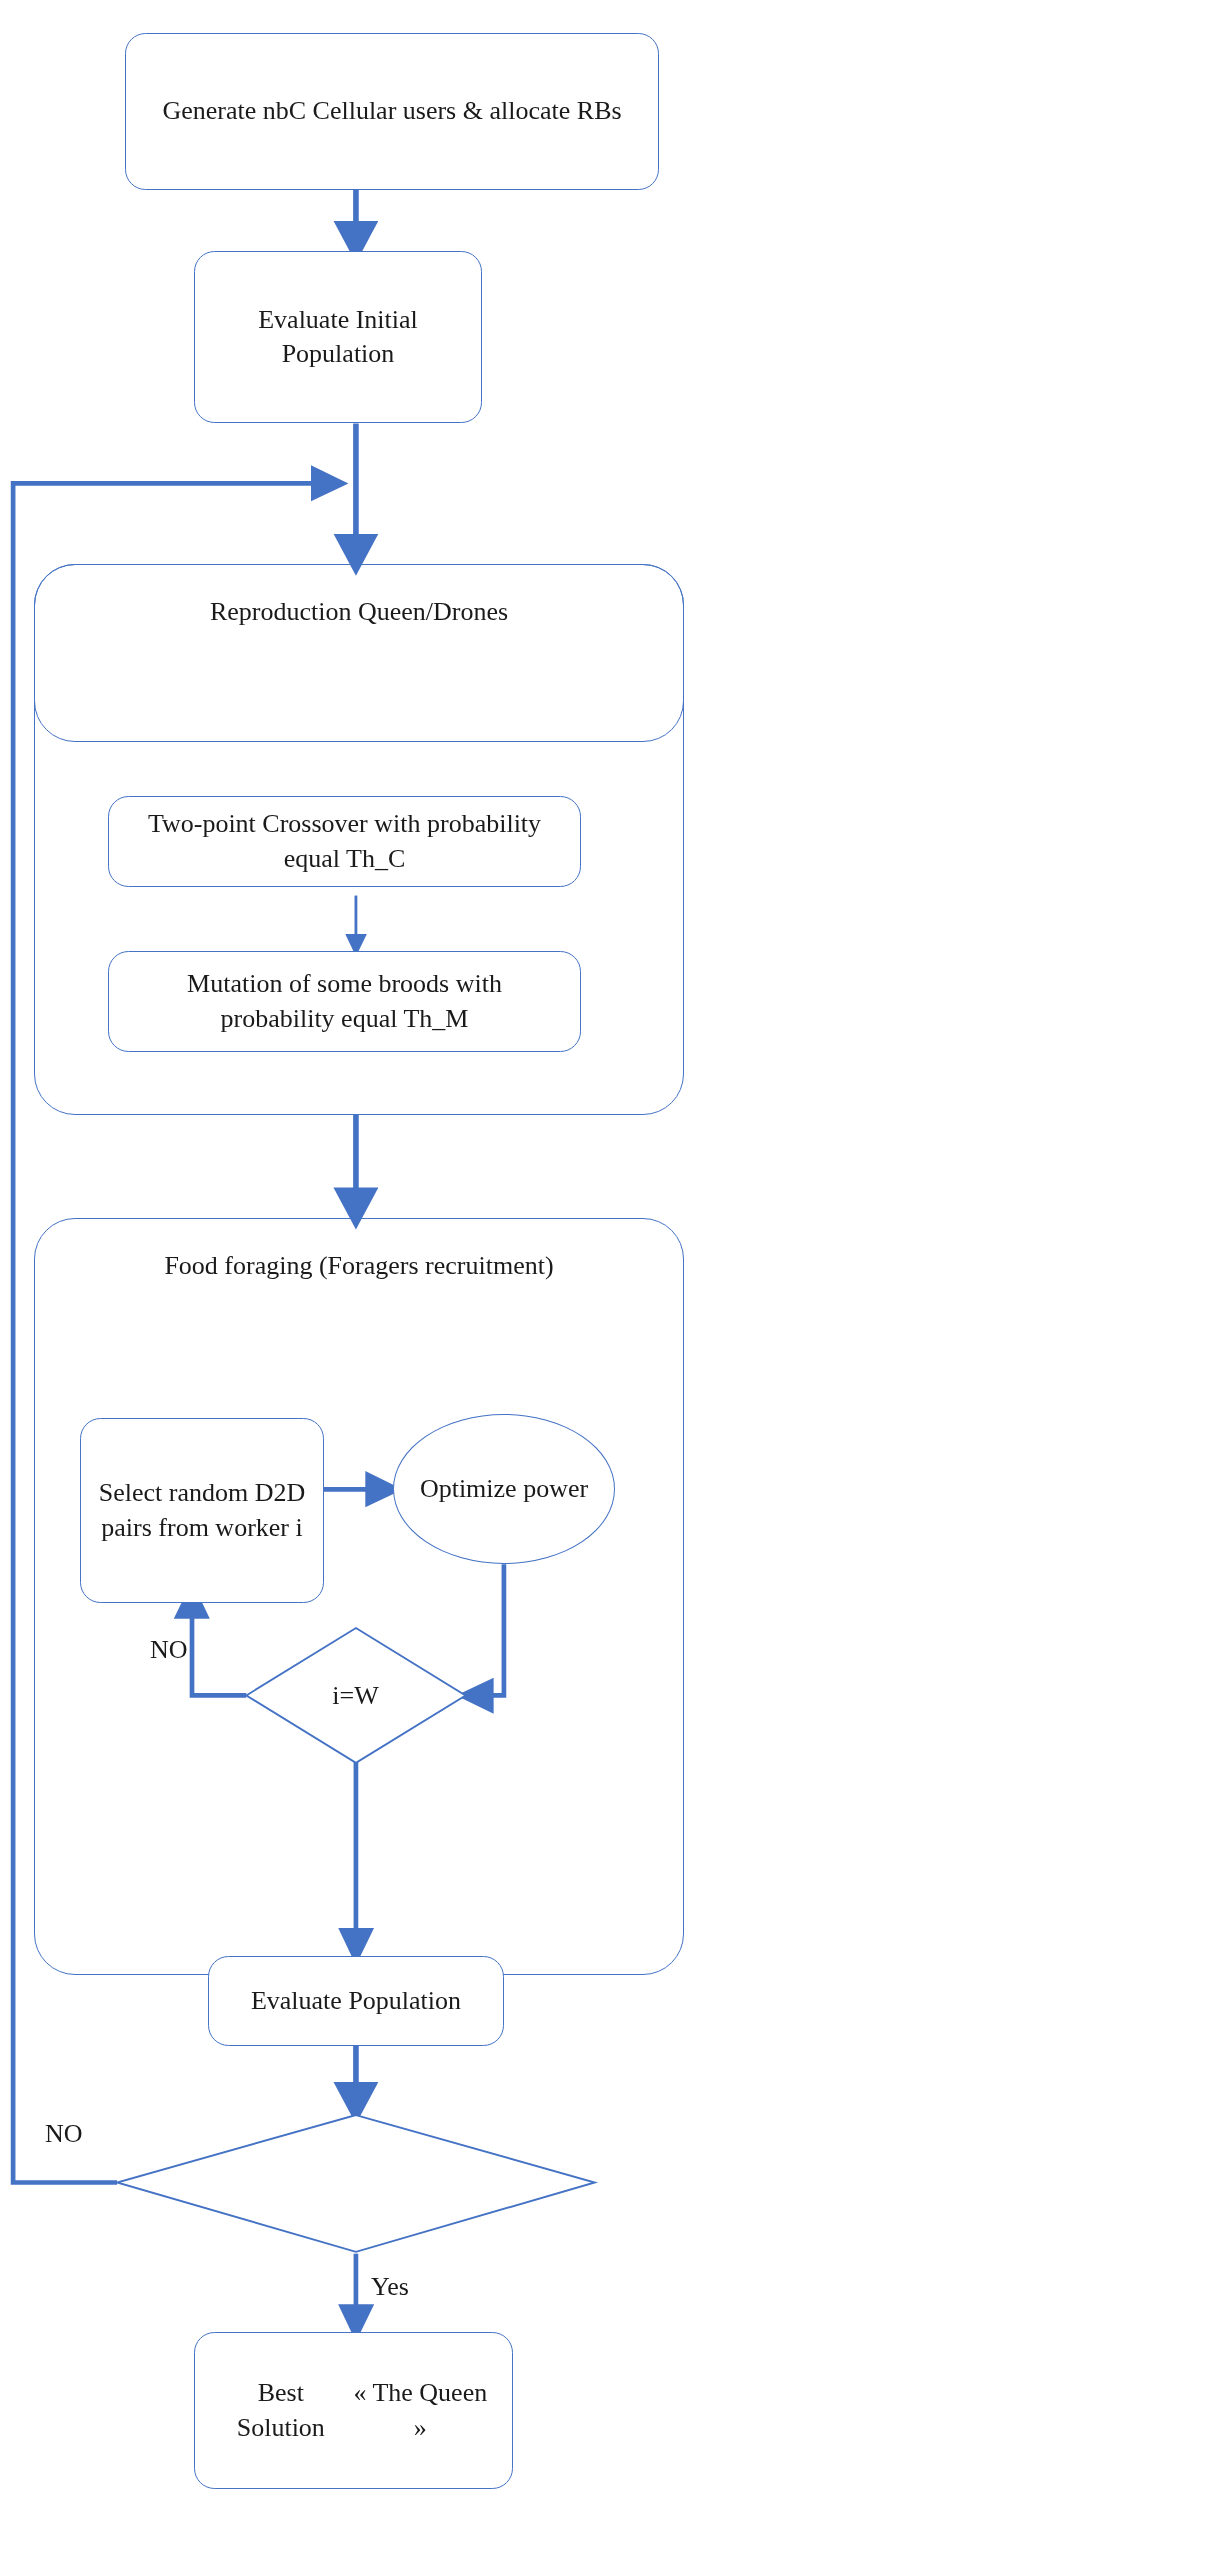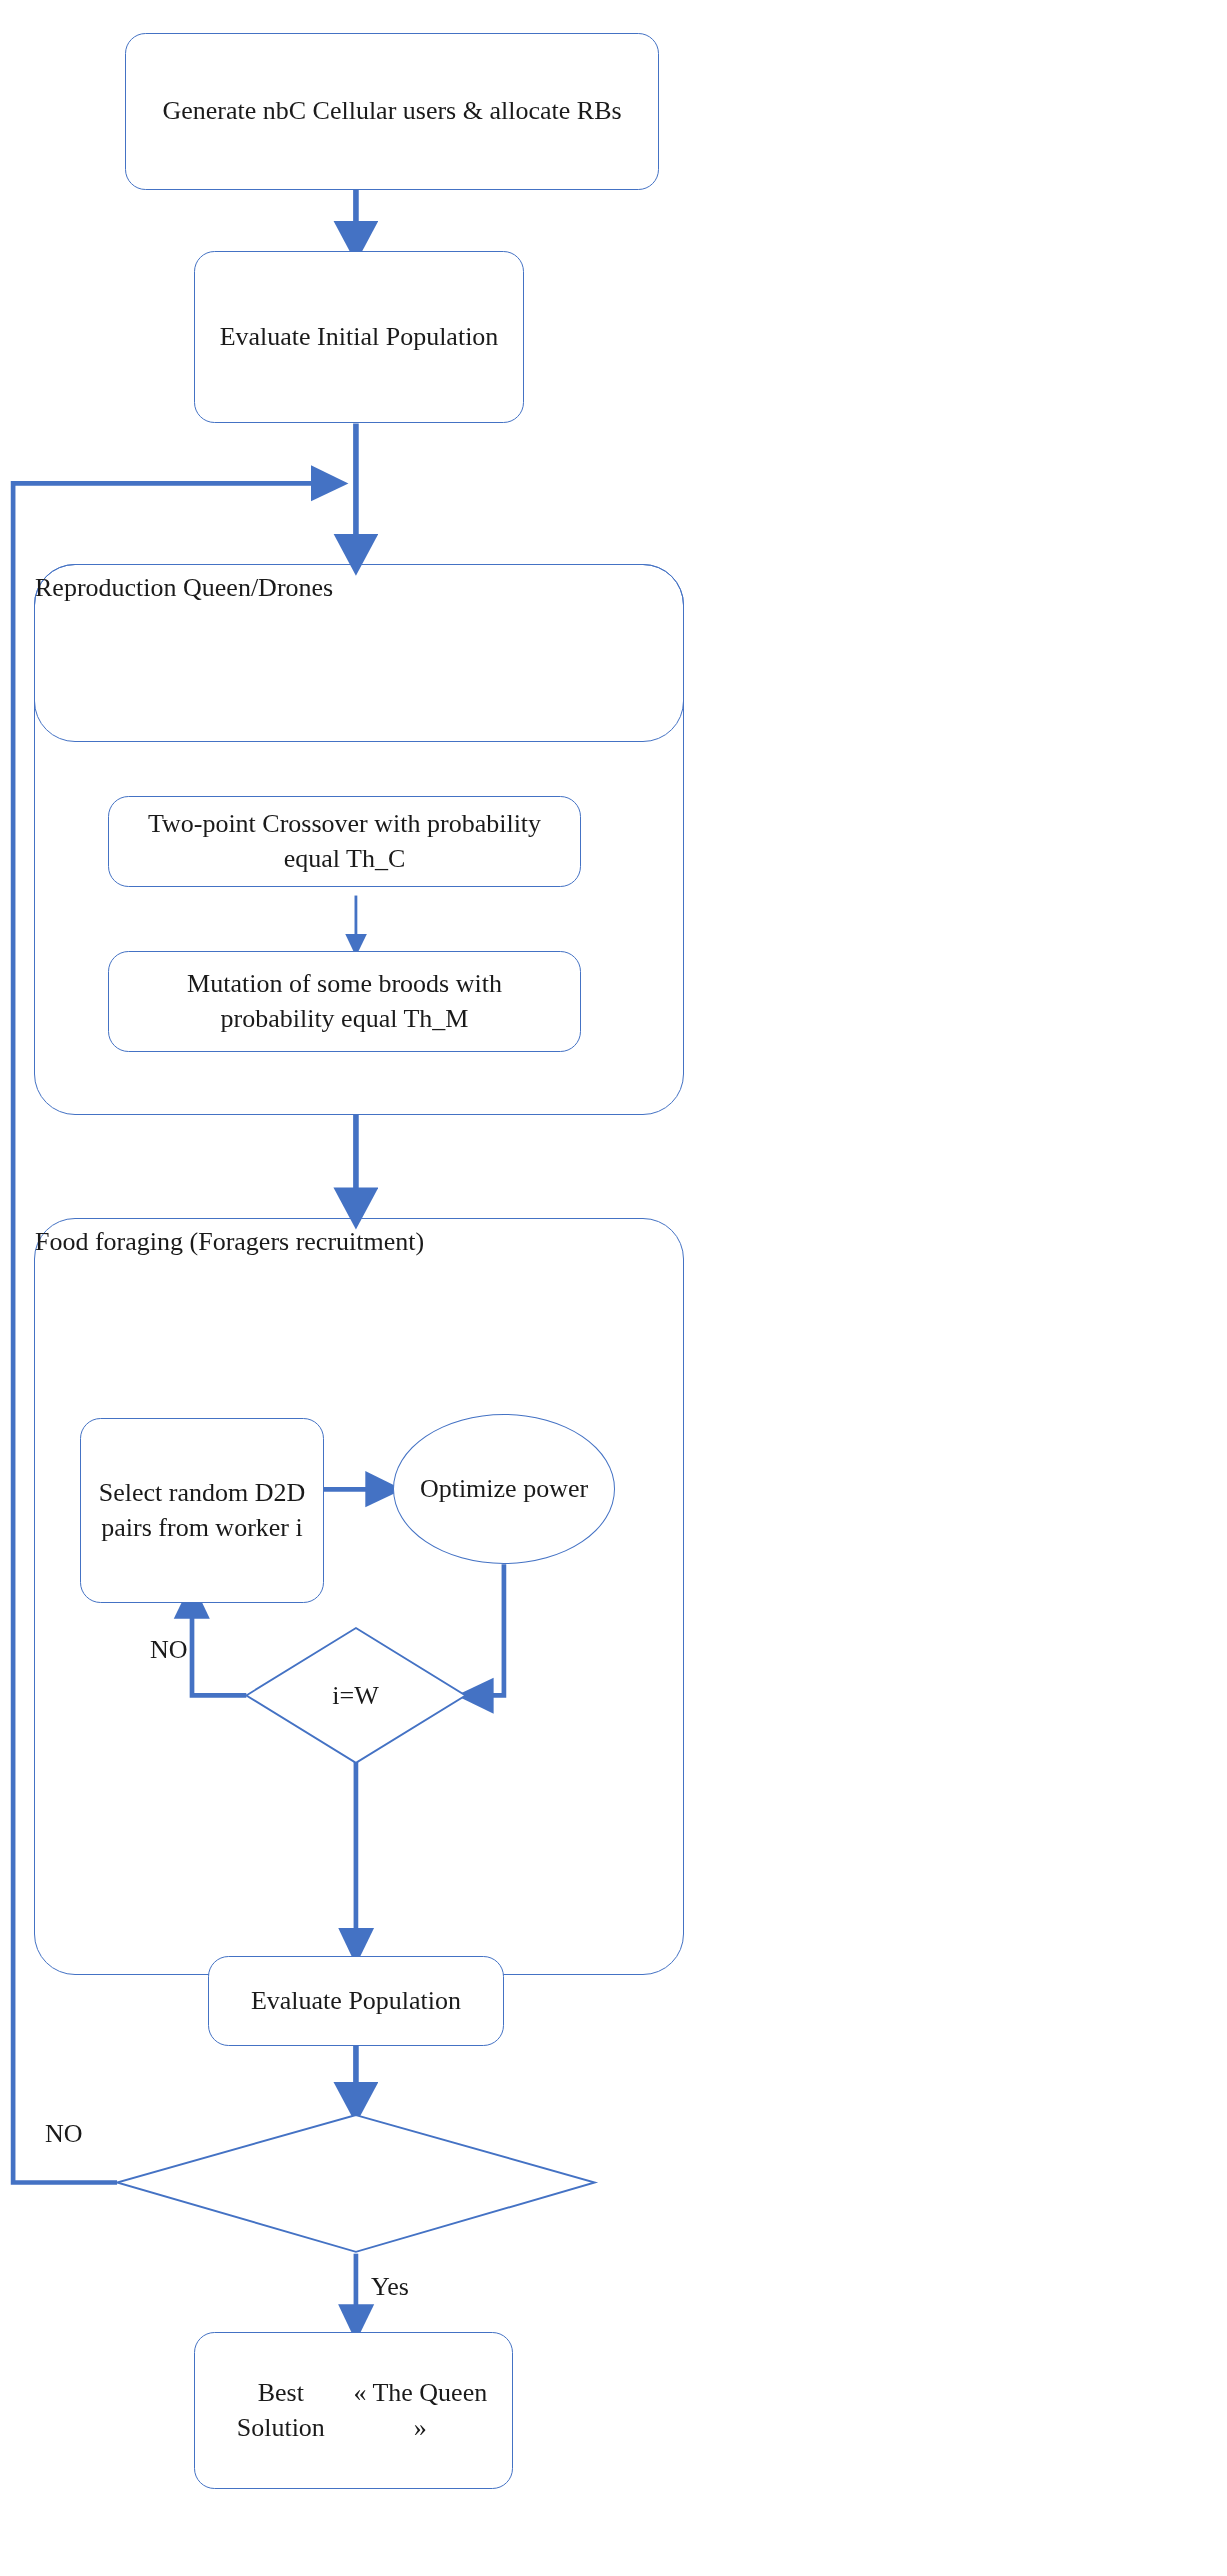--- a/index.html
+++ b/index.html
@@ -43,22 +43,22 @@
   }
   .group-box {
     border: 1.5px solid #4472C4;
     border-radius: 41px;
     background: transparent;
     display: block;
   }
   .group-title {
     position: absolute;
     width: 100%;
-    text-align: left;
-    top: 6px;
+    text-align: center;
+    top: 30px;
     left: 0;
   }
   .ellipse {
     border: 1.5px solid #4472C4;
     border-radius: 50%;
   }
   .diamond-wrap {
     position: absolute;
   }
   .diamond-wrap .dlabel {
@@ -119,21 +119,21 @@
 
     <polygon points="380,1738 497,1810 380,1882 263,1810" fill="#ffffff" stroke="#4472C4" stroke-width="2"></polygon>
 
     <polygon points="380,2258 635,2330 380,2404 125,2330" fill="#ffffff" stroke="#4472C4" stroke-width="2"></polygon>
   </svg>
 
   <div class="node rbox t32" style="left:125px; top:7.5px; width:534px; height:157px; padding:0 24px;margin-top:25px;">
     <span>Generate nbC Cellular users &amp; allocate RBs</span>
   </div>
 
-  <div class="node rbox t32" style="left:194px; top:251px; width:330px; height:172px; padding:0 19px;">
+  <div class="node rbox t32" style="left:194px; top:251px; width:288px; height:172px; padding:0 19px;">
     <span>Evaluate Initial Population</span>
   </div>
 
   <div class="node group-box" style="left:34px; top:564px; width:650px; height:176px; height:auto; top:564px;">
     <div style="position:relative; width:650px; height:176px;"></div>
   </div>
   <div class="node group-box" style="left:34px; top:564px; width:650px; height:551px;">
     <div class="group-title t32">Reproduction  Queen/Drones</div>
   </div>
 

